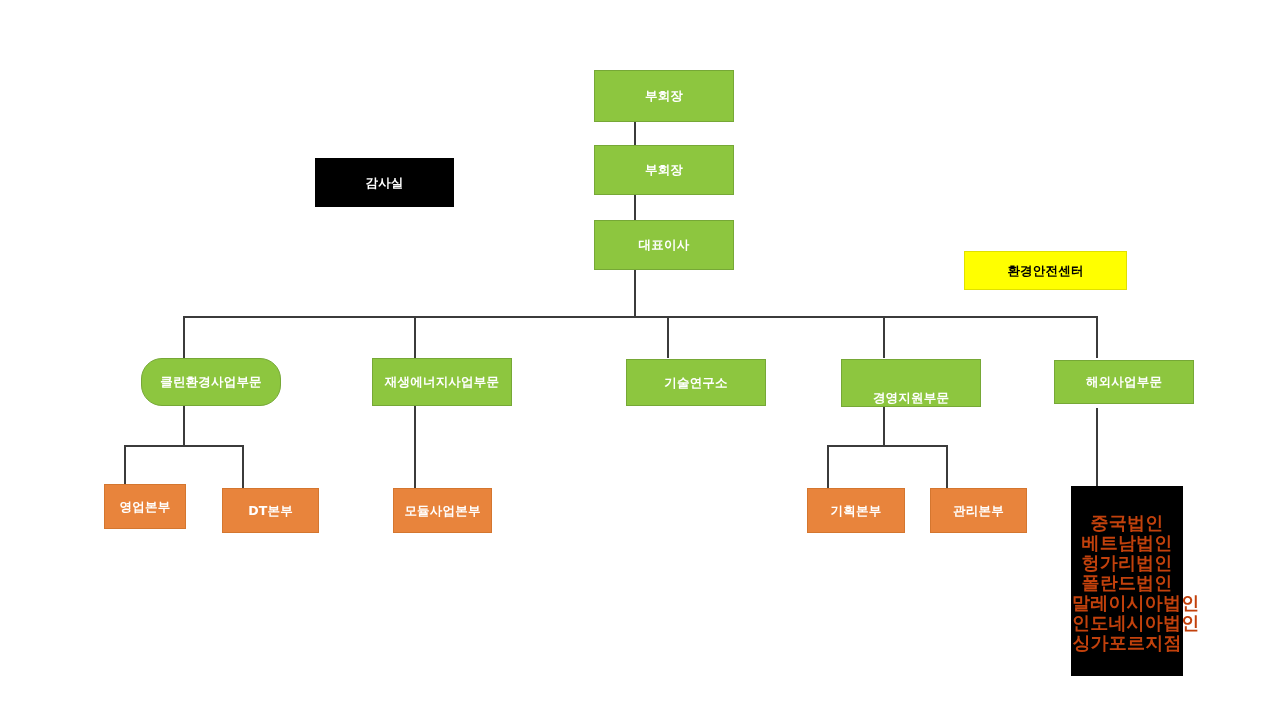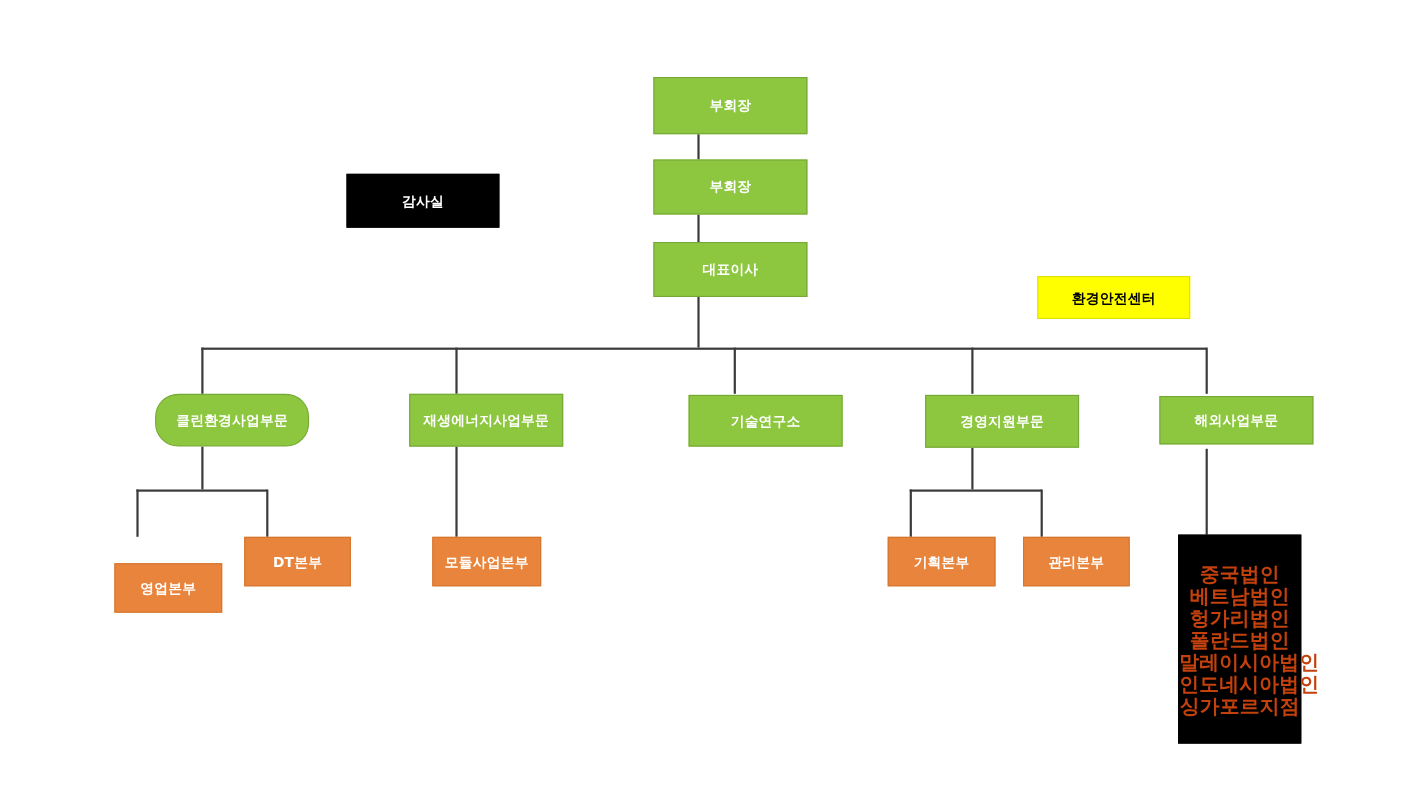--- a/index.html
+++ b/index.html
@@ -119,45 +119,45 @@
   </div>
 
   <div class="node green" style="left:566px; top:220px; width:140px; height:50px;">
     <span>대표이사</span>
   </div>
 
   <div class="node black" style="left:287px; top:158px; width:139px; height:49px;">
     <span>감사실</span>
   </div>
 
-  <div class="node yellow" style="left:915px; top:251px; width:139px; height:39px;">
+  <div class="node yellow" style="left:936px; top:251px; width:163px; height:39px;">
     <span>환경안전센터</span>
   </div>
 
   <div class="node green" style="left:113px; top:358px; width:140px; height:48px;border-radius:21px;">
     <span>클린환경사업부문</span>
   </div>
 
   <div class="node green" style="left:344px; top:358px; width:140px; height:48px;">
     <span>재생에너지사업부문</span>
   </div>
 
   <div class="node green" style="left:598px; top:359px; width:140px; height:47px;">
     <span>기술연구소</span>
   </div>
 
-  <div class="node green" style="left:813px; top:359px; width:140px; height:48px;">
+  <div class="node green" style="left:813px; top:359px; width:140px; height:48px;align-items:flex-end;">
     <span>경영지원부문</span>
   </div>
 
   <div class="node green" style="left:1026px; top:360px; width:140px; height:44px;">
     <span>해외사업부문</span>
   </div>
 
-  <div class="node orange" style="left:76px; top:512px; width:98px; height:45px;">
+  <div class="node orange" style="left:76px; top:484px; width:82px; height:45px;">
     <span>영업본부</span>
   </div>
 
   <div class="node orange" style="left:194px; top:488px; width:97px; height:45px;">
     <span>DT본부</span>
   </div>
 
   <div class="node orange" style="left:365px; top:488px; width:99px; height:45px;">
     <span>모듈사업본부</span>
   </div>

